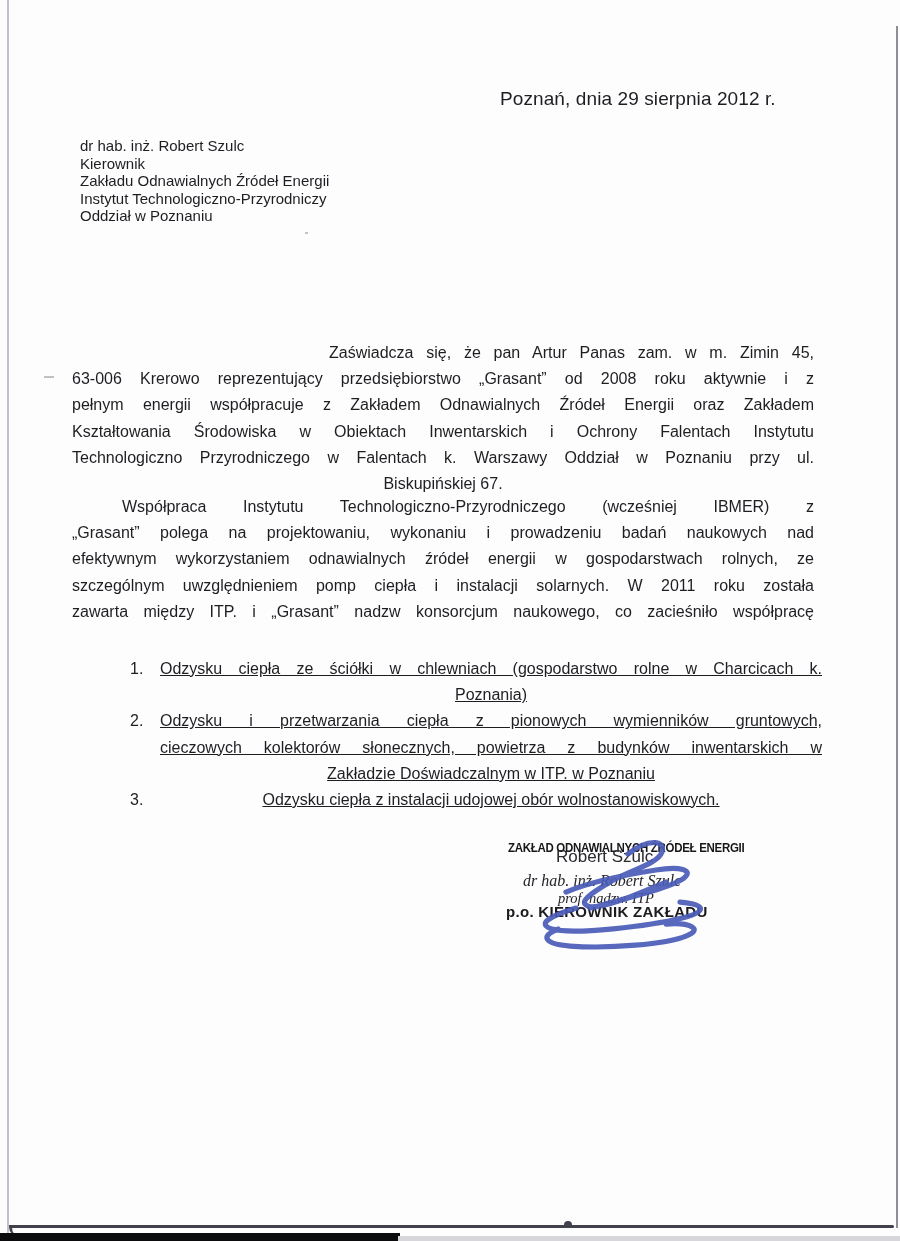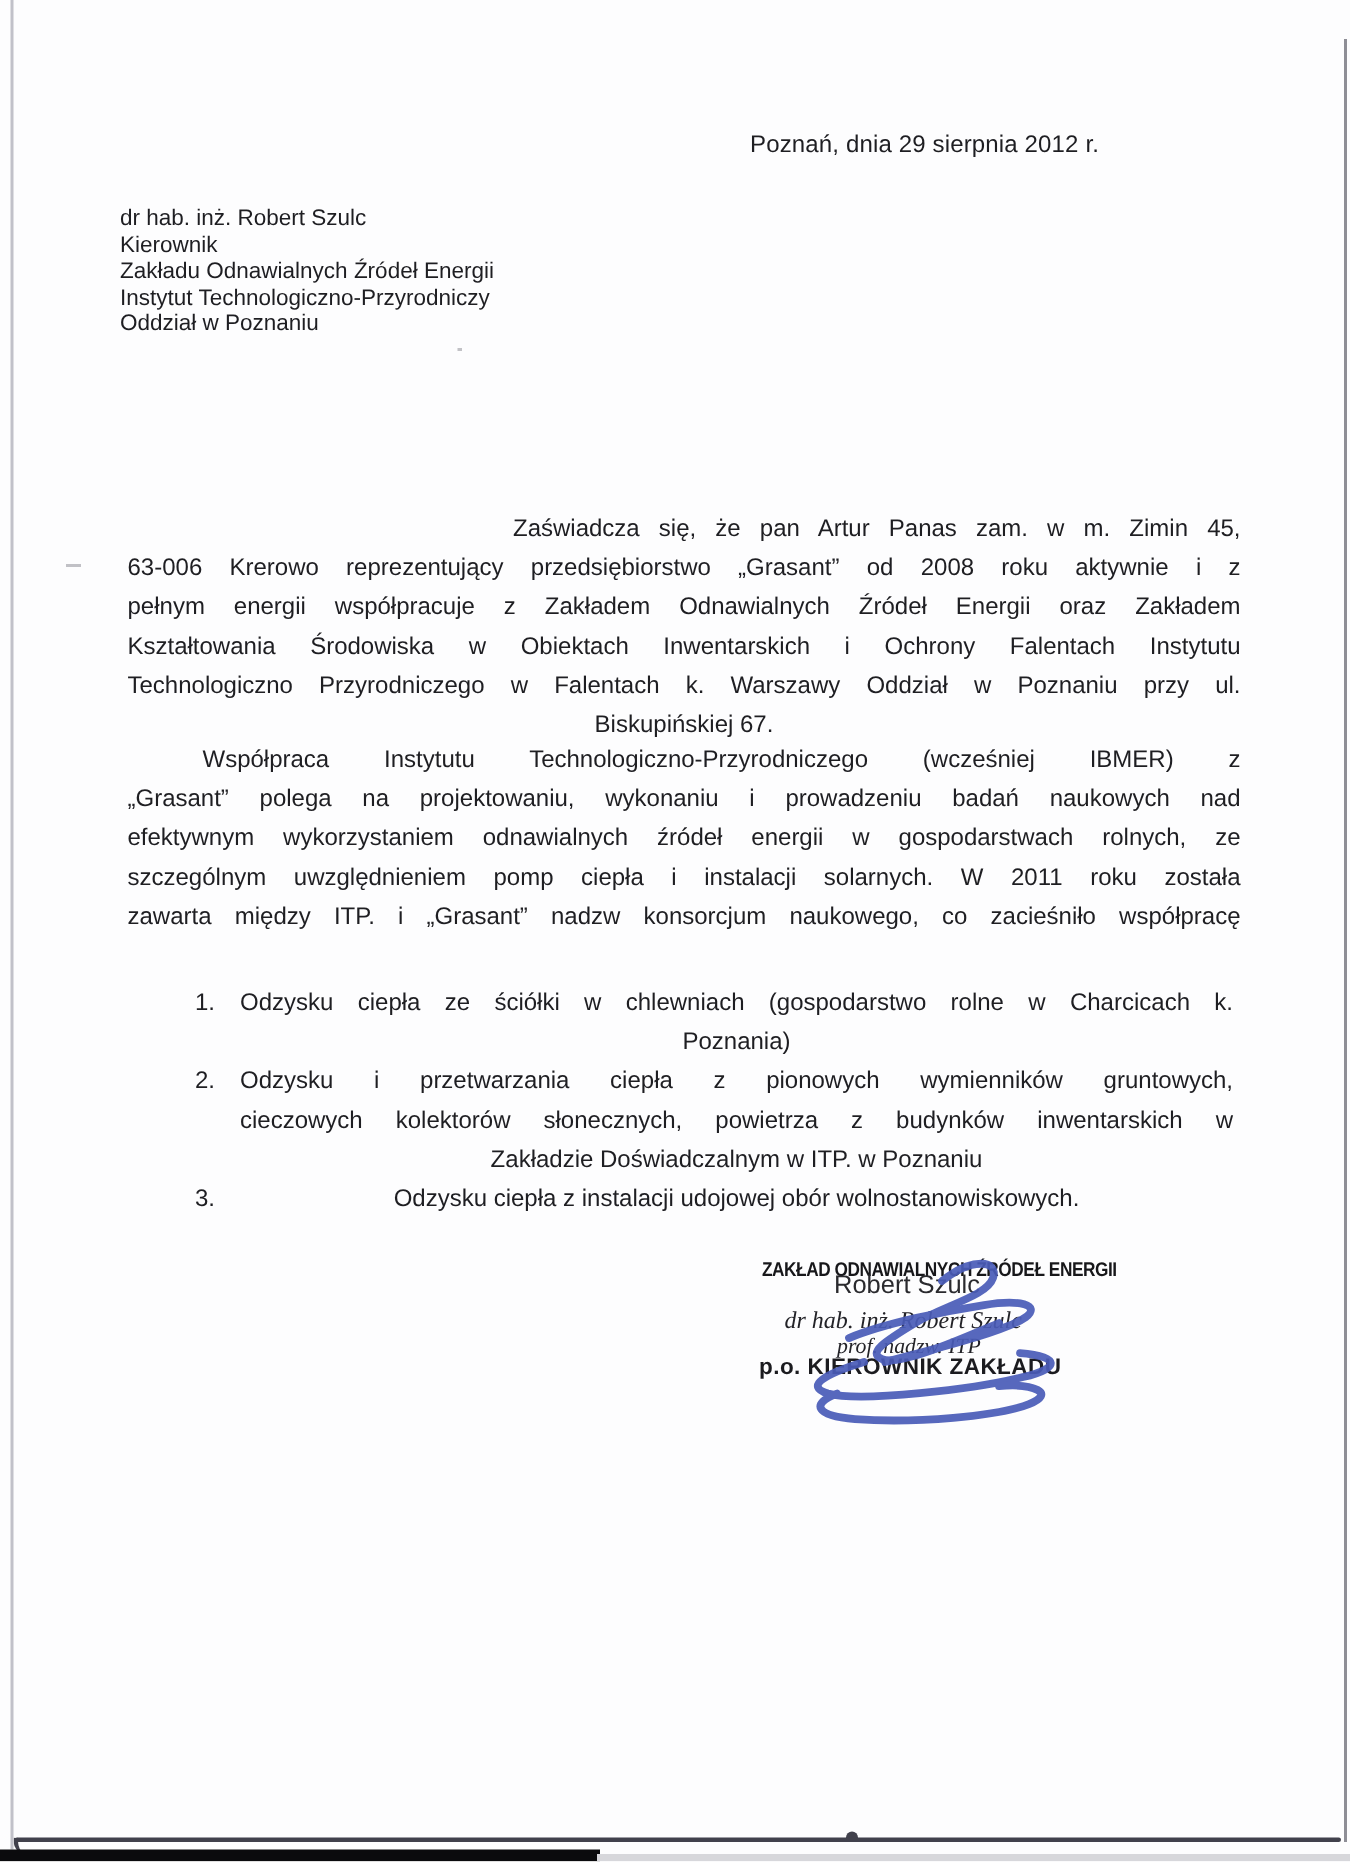--- a/index.html
+++ b/index.html
@@ -13,36 +13,36 @@
   .edge-left{position:absolute;left:7px;top:0;width:2px;height:1233px;background:#b2b2bb;opacity:.8;}
   .edge-right{position:absolute;left:896px;top:26px;width:2px;height:1202px;background:#8e8e96;}
   .edge-bottom{position:absolute;left:10px;top:1225px;width:884px;height:3px;background:#41414c;border-radius:3px;}
   .edge-bottom-curve-l{position:absolute;left:9px;top:1225px;width:14px;height:12px;border-left:3px solid #41414c;border-bottom-left-radius:10px;border-bottom:0;}
   .bar-black{position:absolute;left:0;top:1233px;width:400px;height:8px;background:#0b0b0d;}
   .bar-gray{position:absolute;left:398px;top:1236px;width:502px;height:5px;background:#d7d7db;}
   .speck-dash{position:absolute;left:44px;top:376px;width:10px;height:2px;background:#9a9aa0;opacity:.6;}
   .speck-dot{position:absolute;left:305px;top:232px;width:3px;height:2px;background:#c2c2c6;}
   .speck-bump{position:absolute;left:564px;top:1221px;width:8px;height:5px;background:#41414c;border-radius:4px 4px 0 0;}
 
-  .date-line{position:absolute;left:500px;top:88px;font-size:16px;letter-spacing:.1px;}
+  .date-line{position:absolute;left:500px;top:88px;font-size:19px;letter-spacing:.1px;}
   .sender{position:absolute;left:80px;top:137px;font-size:15px;line-height:17.5px;}
 
-  .para{position:absolute;left:85px;width:742px;}
+  .para{position:absolute;left:72px;width:742px;}
   .para1{top:340px;}
   .para2{top:494px;}
   .bline{height:26.2px;line-height:26.2px;font-size:16px;white-space:normal;}
   .j{text-align:justify;text-align-last:justify;}
   .l{text-align:center;}
   .ind1{padding-left:257px;box-sizing:border-box;}
   .ind2{padding-left:50px;box-sizing:border-box;}
 
   .list{position:absolute;left:80px;top:656px;width:742px;}
   .litem{position:relative;}
   .lnum{position:absolute;left:50px;top:0;width:26px;font-size:16px;line-height:26.2px;}
-  .ltext{margin-left:80px;width:662px;}
+  .ltext{margin-left:80px;width:662px;text-decoration:underline;}
 
   .sig{position:absolute;left:470px;top:830px;width:330px;height:130px;}
   .stamp-dept{position:absolute;left:38px;top:11px;font-size:11.5px;font-weight:bold;letter-spacing:-0.3px;color:#17171a;transform:scaleY(1.15);}
   .typed-name{position:absolute;left:86px;top:17px;font-size:17px;color:#2a2a2e;}
   .stamp-name{position:absolute;left:53px;top:42px;font-family:"Liberation Serif","DejaVu Serif",serif;font-style:italic;font-size:16px;color:#232328;}
   .stamp-title{position:absolute;left:88px;top:60px;font-family:"Liberation Serif","DejaVu Serif",serif;font-style:italic;font-size:14.5px;color:#232328;}
   .stamp-role{position:absolute;left:36px;top:73px;font-size:15px;font-weight:bold;letter-spacing:.3px;color:#1b1b1f;}
   .sig-svg{position:absolute;left:0;top:0;width:330px;height:130px;}
 </style>
 </head>

